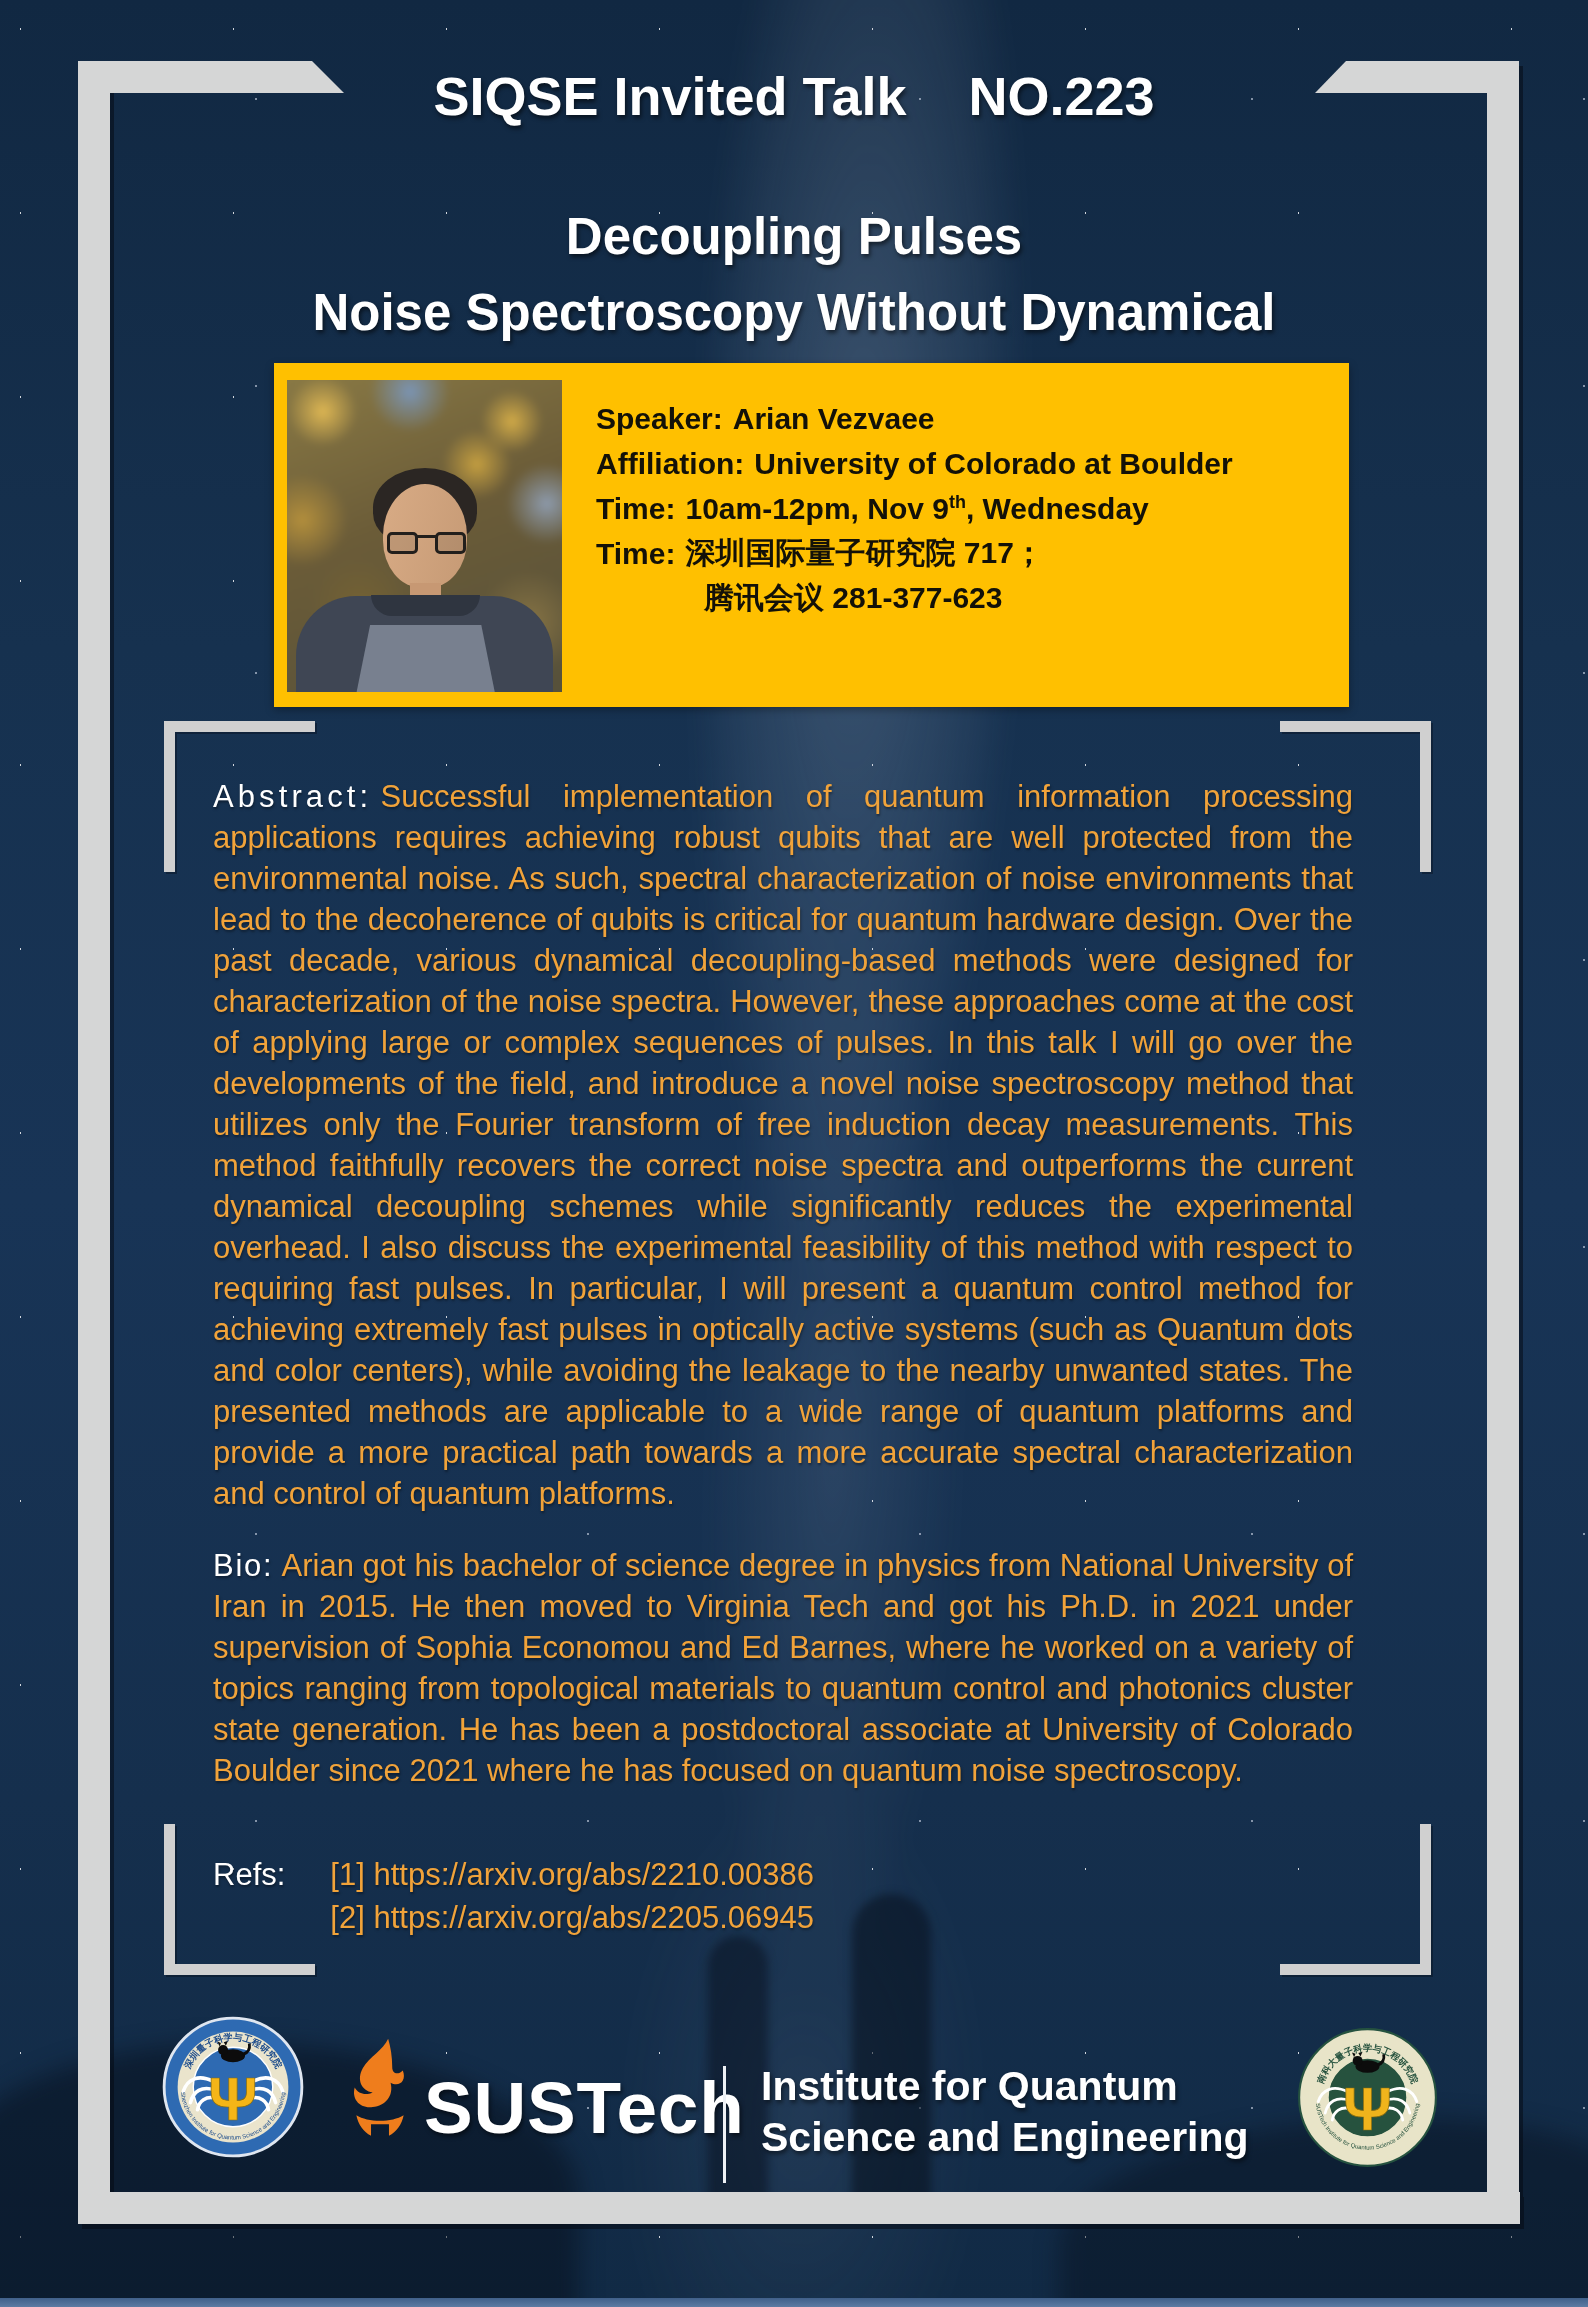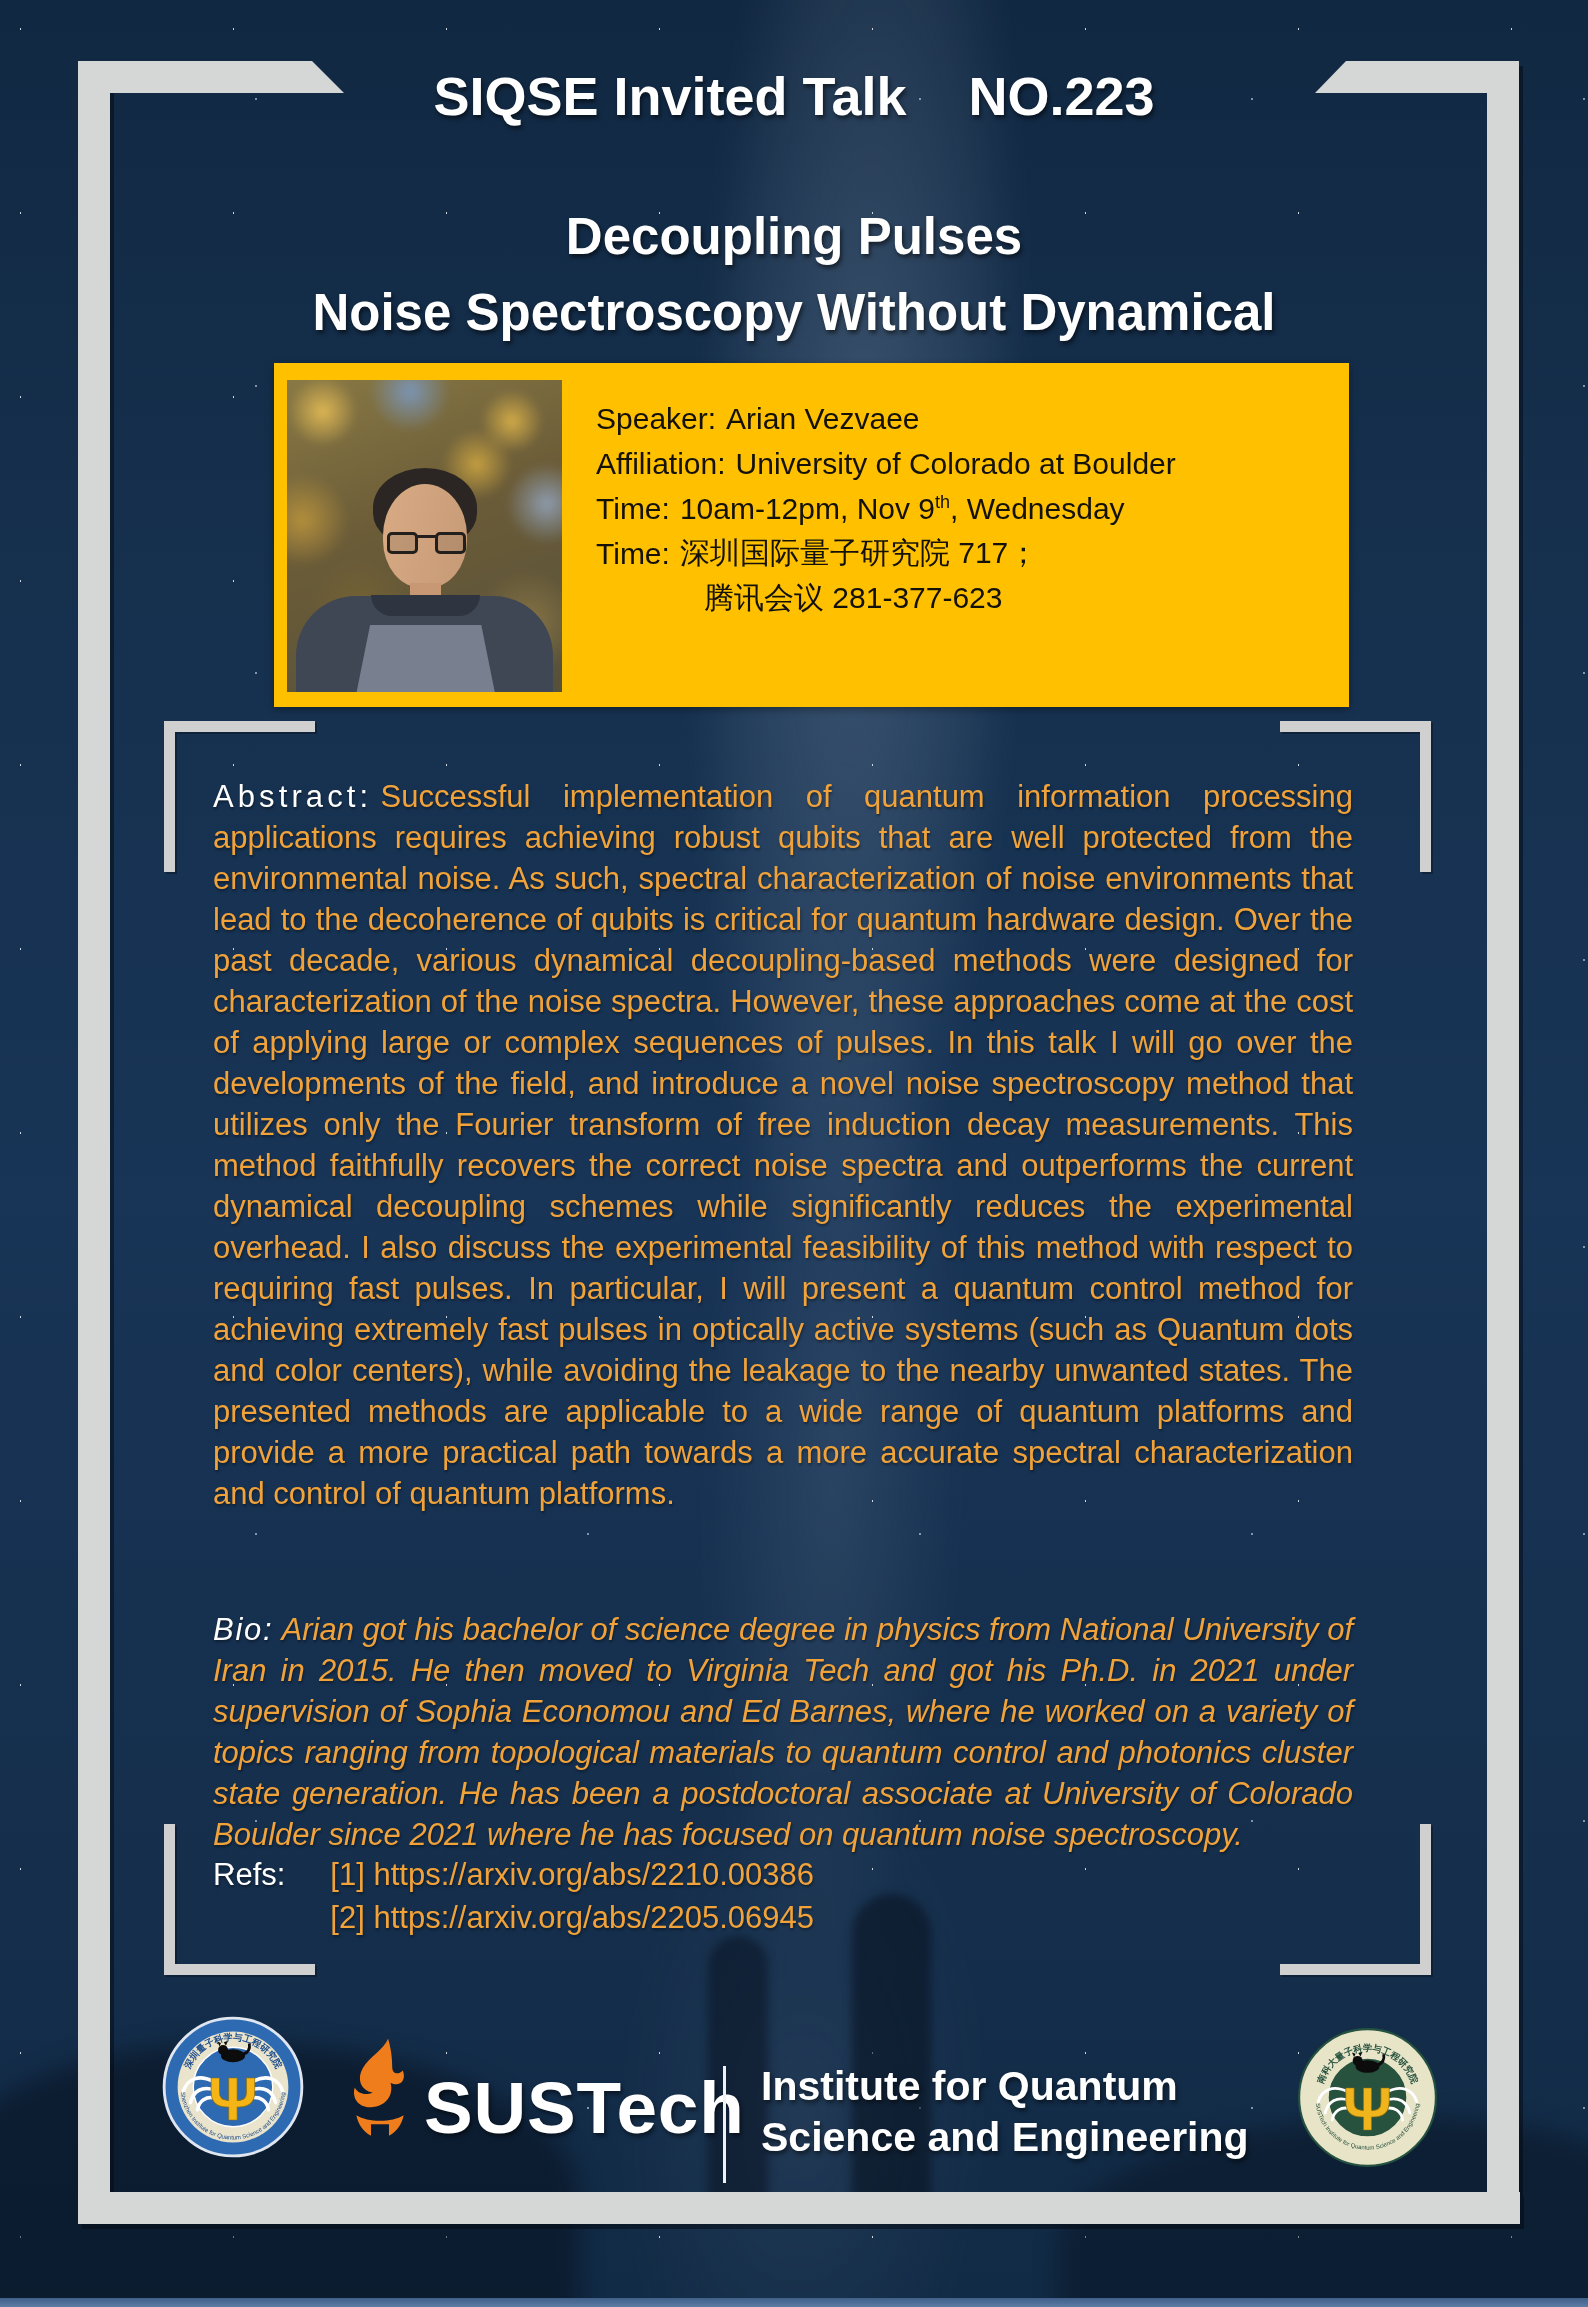--- a/index.html
+++ b/index.html
@@ -84,32 +84,32 @@
       box-sizing:border-box;background:rgba(90,80,60,.18);}
   .lens.l{left:0;} .lens.r{right:0;}
   .bridge{position:absolute;left:30px;top:2.5px;width:20px;height:3.3px;background:#221f1c;}
   .ph-neck{position:absolute;left:123px;top:203px;width:31px;height:30px;background:#c79873;}
   .ph-body{position:absolute;left:9px;bottom:-1.7px;width:257px;height:98px;background:#3f4654;
       border-radius:60px 60px 0 0;}
   .ph-collar{position:absolute;left:84px;bottom:76px;width:109px;height:21.5px;background:#2f3540;
       border-radius:0 0 50px 50px;}
   .ph-panel{position:absolute;left:69px;bottom:-1.7px;width:139px;height:69px;background:#78808f;
       clip-path:polygon(10% 0,90% 0,100% 100%,0 100%);}
-  .info{position:absolute;left:322px;top:33px;color:#131108;font-weight:normal;font-size:30px;}
+  .info{position:absolute;left:322px;top:33px;color:#131108;font-weight:bold;font-size:30px;}
   .info-line{height:45px;display:flex;align-items:center;white-space:nowrap;}
   .info-line .lab{margin-right:10px;}
   .info-line sup{font-size:18px;line-height:0;}
   .indent2{padding-left:108px;}
 
   
   .block{position:absolute;left:213px;width:1140px;z-index:6;color:#F1A33A;
       font-size:31px;line-height:41px;text-align:justify;
       text-shadow:0.8px 1.7px 2.5px rgba(0,0,0,.4);}
   .abstract-block{top:776px;}
-  .bio-block{top:1609px;font-style:italic;}
+  .bio-block{top:1545px;}
   .lbl-white{color:#ffffff;}
   .sp5{letter-spacing:4.1px;padding-right:8.3px;}
   .sp2{letter-spacing:1.7px;padding-right:8.3px;}
   .refs-row{position:absolute;left:213px;top:1853px;z-index:6;display:flex;
       font-size:31px;line-height:43px;text-shadow:0.8px 1.7px 2.5px rgba(0,0,0,.4);}
   .refs-row .refs-label{color:#fff;margin-right:25px;}
   .refs-links{display:flex;flex-direction:column;}
   .refs-links a{color:#F1A33A;text-decoration:none;margin-left:20px;}
 
   

